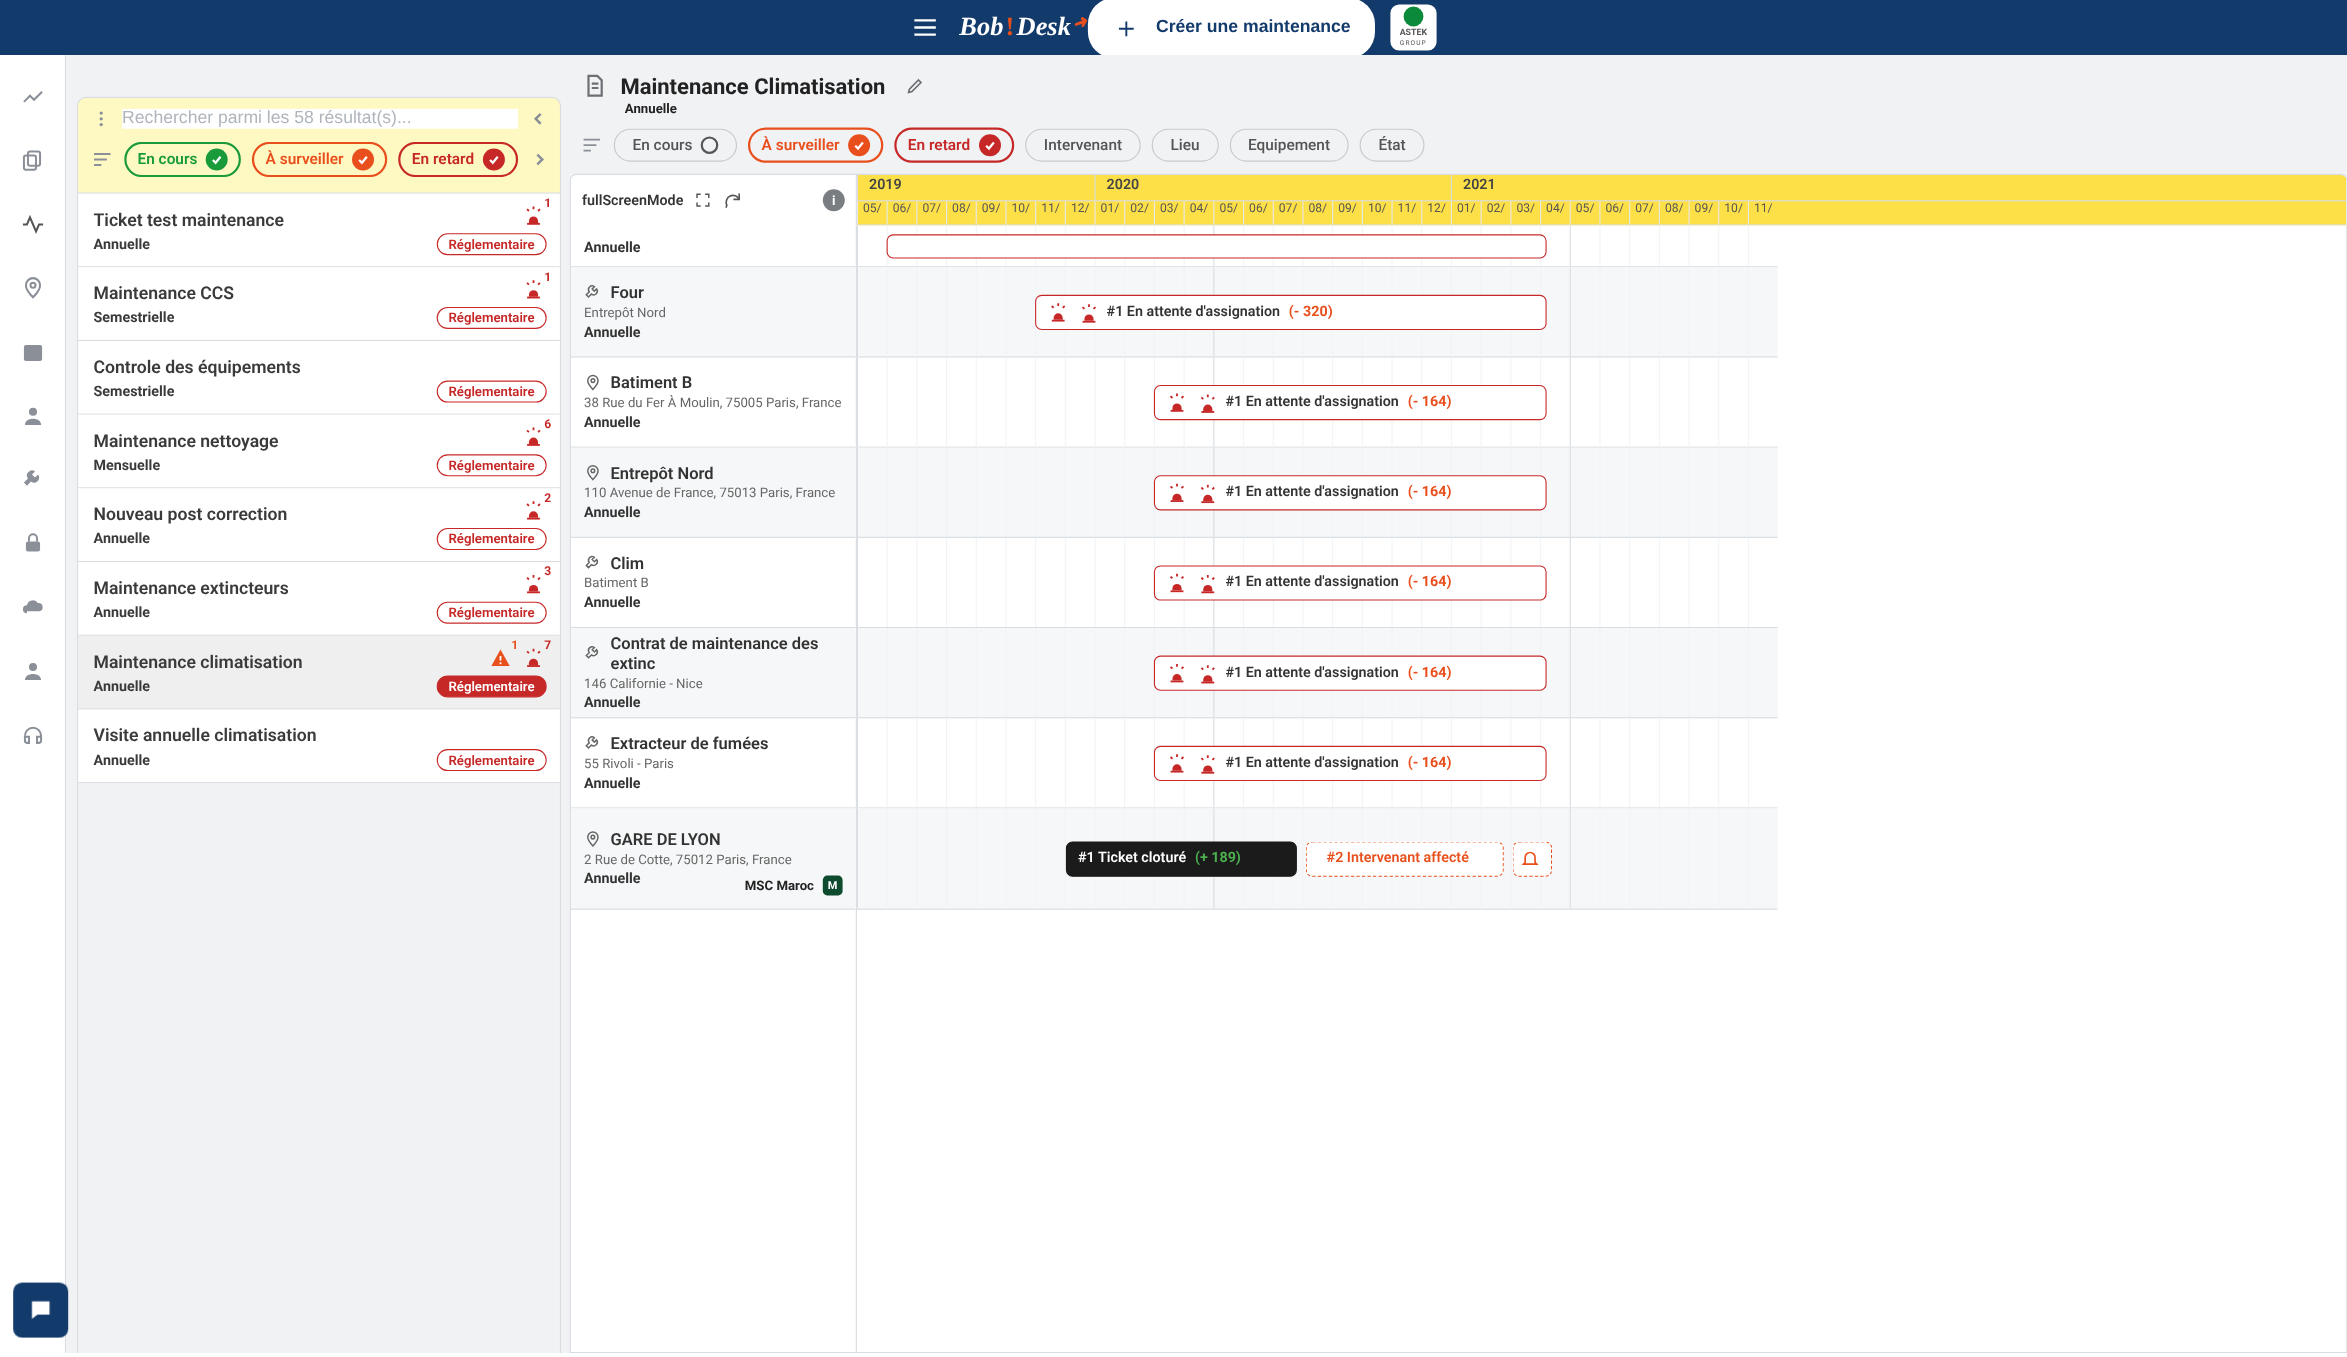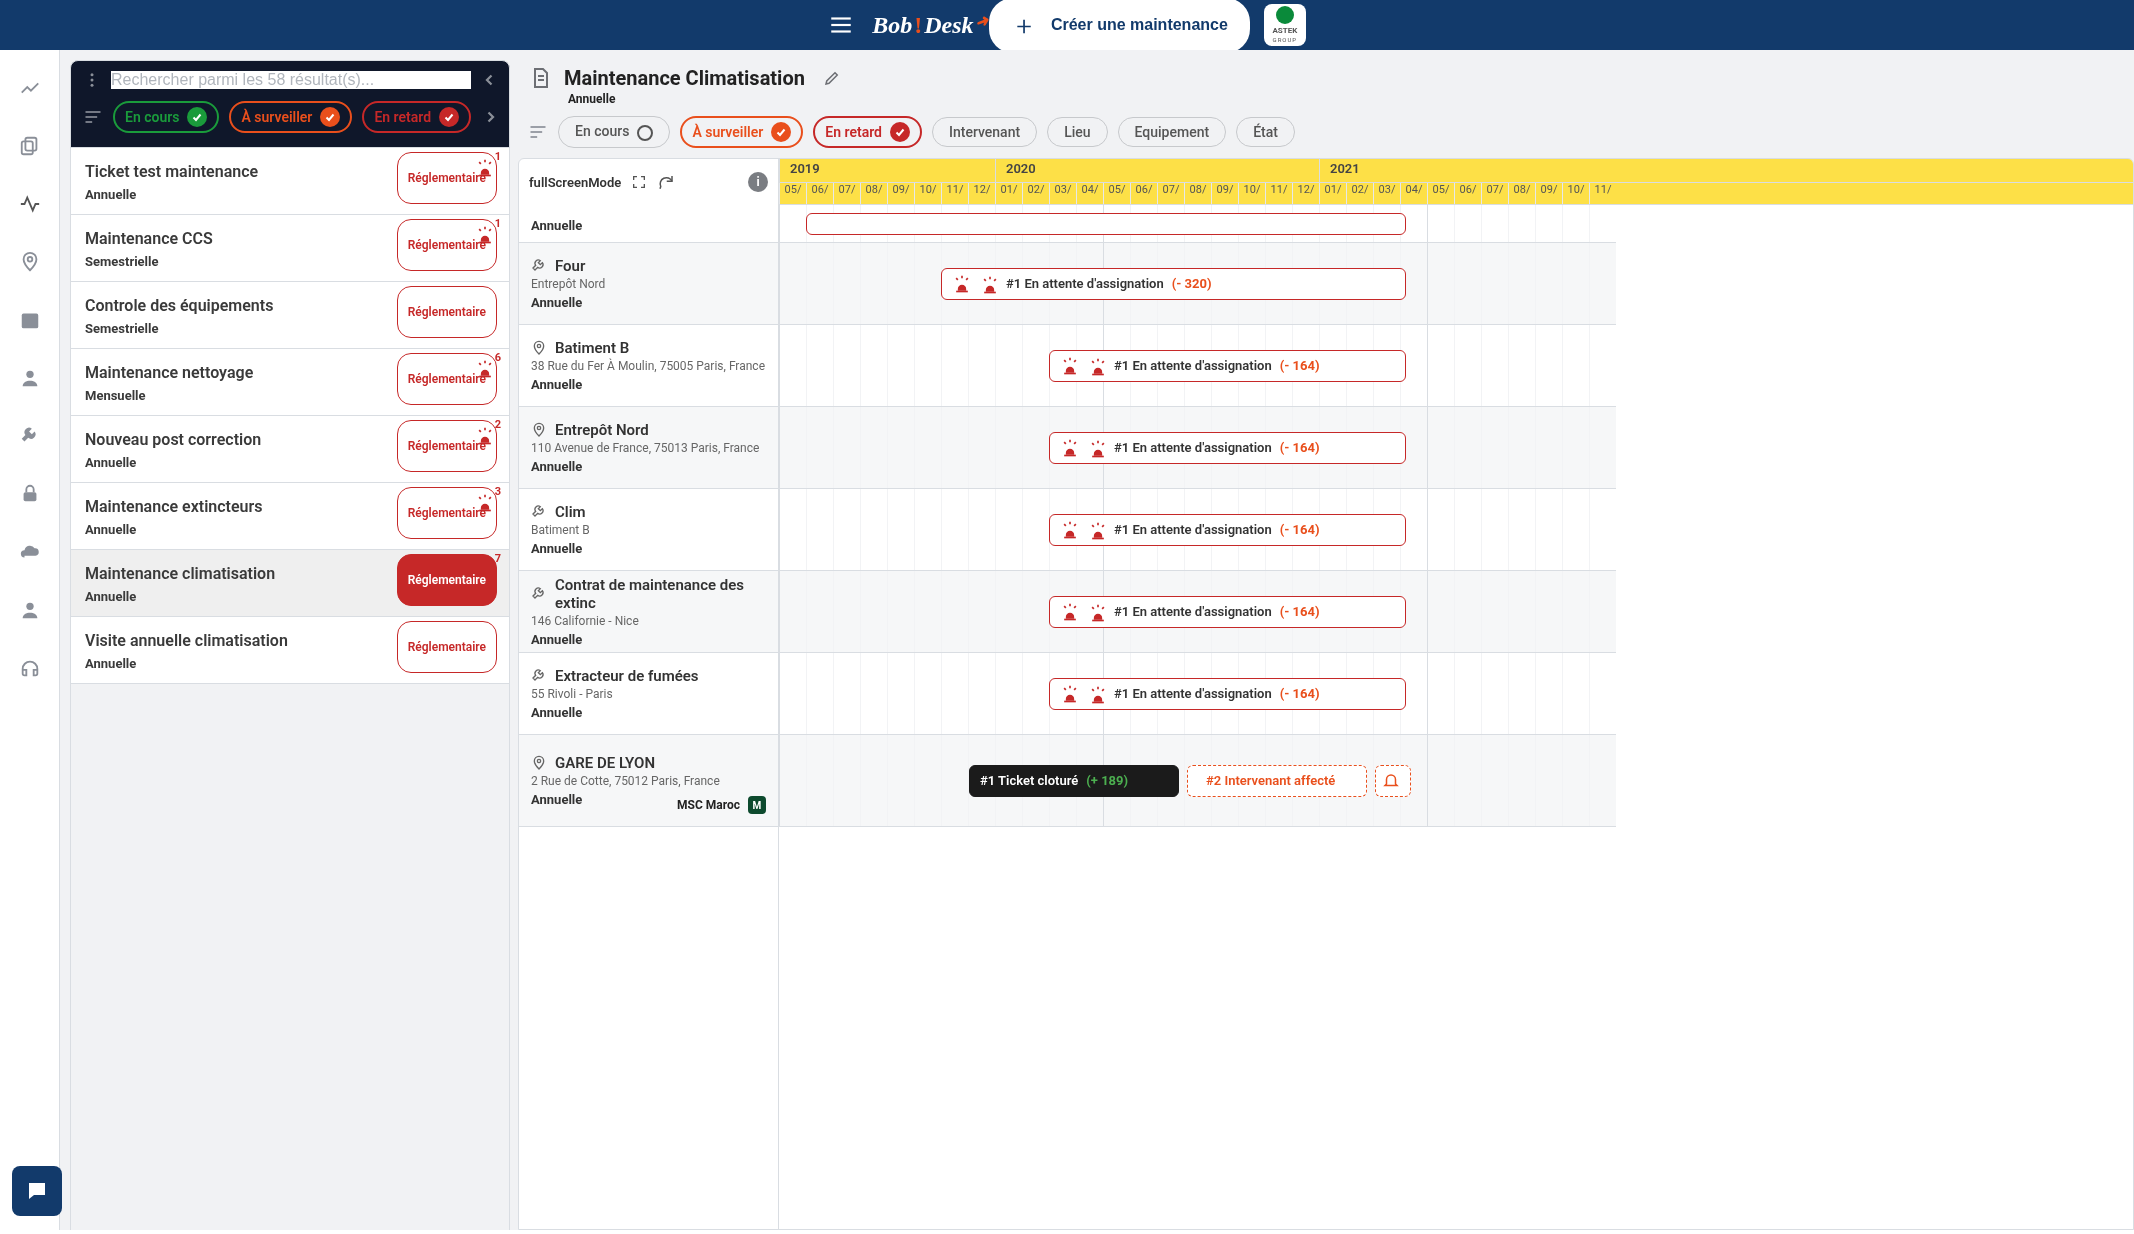--- a/index.html
+++ b/index.html
@@ -30,21 +30,21 @@
   .app-body { display:flex; height:calc(100% - 54px); }
   .rail { width:60px; background:#fff; border-right:1px solid var(--border); display:flex; flex-direction:column; align-items:center; padding-top:24px; gap:30px; }
   .rail-item { width:28px; height:28px; color:#8a8f98; display:flex; align-items:center; justify-content:center; cursor:pointer;}
   .rail-item.active { color:#555; }
   .rail-item svg { width:22px; height:22px; }
   
   .chat-fab { position:fixed; left:12px; bottom:18px; width:50px; height:50px; background:var(--blue-dark); border-radius:8px; display:flex; align-items:center; justify-content:center; color:#fff;}
   
   .main { flex:1; background:var(--bg); display:flex; min-width:0; }
   .list-panel { width:450px; min-width:450px; display:flex; flex-direction:column; padding:10px 0 0 10px; }
-  .list-header { background:#0f172a; border-radius:8px 8px 0 0; padding:10px 10px 14px 12px; border:1px solid var(--border);}
+  .list-header { background:#fef9c3; border-radius:8px 8px 0 0; padding:10px 10px 14px 12px; border:1px solid var(--border);margin-top:28px;}
   .search-row { display:flex; align-items:center; gap:10px; width:100%;}
   .dots { color:#8a8f98; cursor:pointer; }
   .search-input { flex:1; border:none; outline:none; font-size:16px; color:#555; }
   .search-input::placeholder { color:#b0b5bc; }
   .collapse-left { color:#8a8f98; cursor:pointer; }
   .filter-row { display:flex; align-items:center; gap:10px; margin-top:12px; overflow:hidden;}
   .sort-icon { color:#8a8f98; cursor:pointer;}
   .chip { border:2px solid; border-radius:20px; padding:4px 10px; font-size:14px; font-weight:600; display:flex; align-items:center; gap:8px; cursor:pointer; white-space:nowrap;}
   .chip .badge { width:20px; height:20px; border-radius:50%; display:flex; align-items:center; justify-content:center;}
   .chip.green { color:#1a9b3b; border-color:#1a9b3b;}
@@ -55,21 +55,21 @@
   .chip.red .badge { background:var(--red); color:#fff;}
   .chip-outline { border:1px solid #c7c9cc; color:#555; border-radius:20px; padding:6px 16px; font-size:14px; font-weight:500; cursor:pointer; white-space:nowrap;}
   .chip-outline .circle { width:16px; height:16px; border:2px solid #555; border-radius:50%; display:inline-block; vertical-align:middle; margin-left:8px;}
   .scroll-right { color:#8a8f98; cursor:pointer;}
   
   .list-scroll { flex:1; overflow:auto; border-left:1px solid var(--border); border-right:1px solid var(--border);}
   .card { background:#fff; border-bottom:1px solid var(--border); padding:14px 14px 12px 14px; position:relative; cursor:pointer;}
   .card.active { background:#efefef;}
   .card-title { font-size:16px; font-weight:600; color:#3a3a3a;}
   .card-sub { font-size:13px; font-weight:700; color:#3a3a3a; margin-top:6px;}
-  .reg-pill { position:absolute; right:12px; bottom:10px; border:1px solid var(--red); color:var(--red); font-size:12px; font-weight:600; padding:18px 10px; border-radius:14px;}
+  .reg-pill { position:absolute; right:12px; bottom:10px; border:1px solid var(--red); color:var(--red); font-size:12px; font-weight:600; padding:2px 10px; border-radius:14px;}
   .card.active .reg-pill { background:var(--red); color:#fff; }
   .alert-icons { position:absolute; top:10px; right:14px; display:flex; gap:10px; align-items:flex-end;}
   .mini-icon { position:relative; color:var(--red);}
   .mini-icon sup { position:absolute; top:-8px; right:-6px; font-size:11px; color:var(--red); font-weight:700;}
   .mini-icon.orange { color:var(--orange);}
   .mini-icon.orange sup { color:var(--orange);}
   .siren svg, .tri svg { width:20px; height:20px;}
   
   .detail-panel { flex:1; display:flex; flex-direction:column; padding:10px 0 0 8px; min-width:0;}
   .detail-header { background:transparent; padding:6px 10px 10px 10px;}

